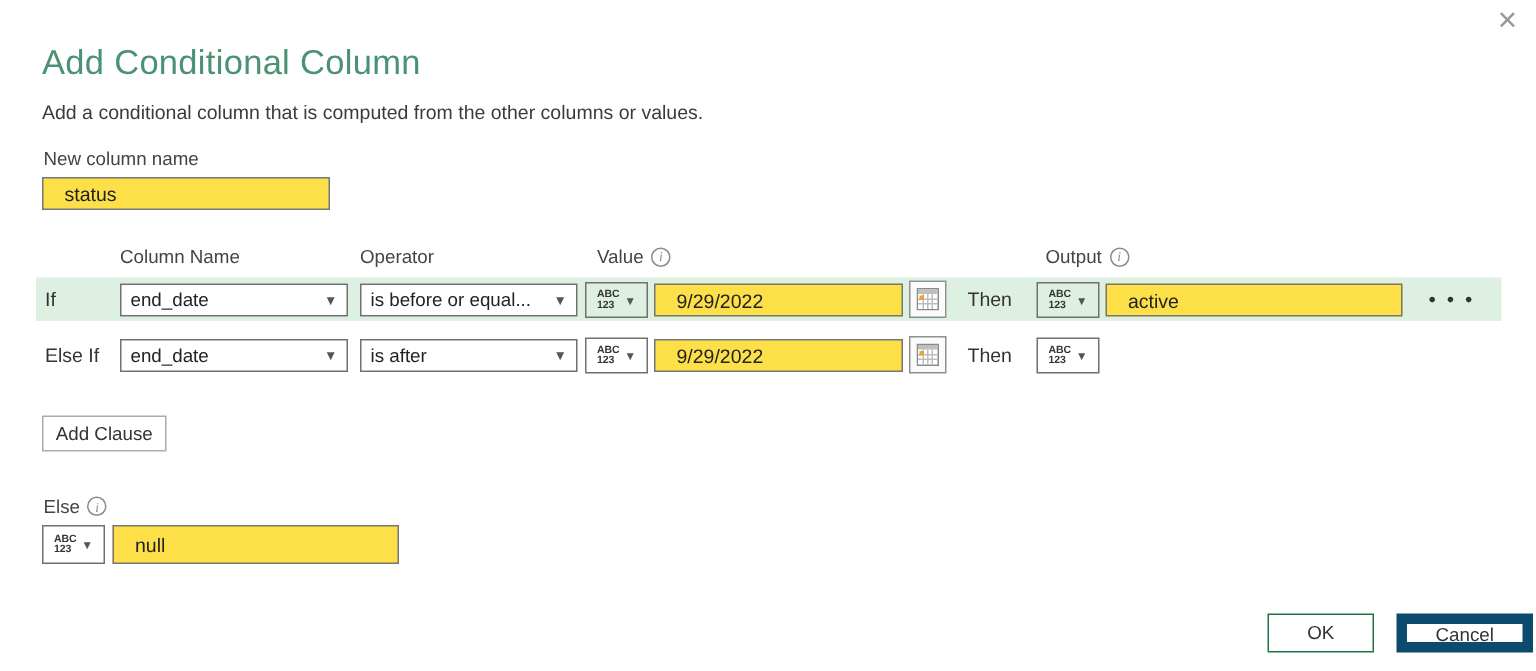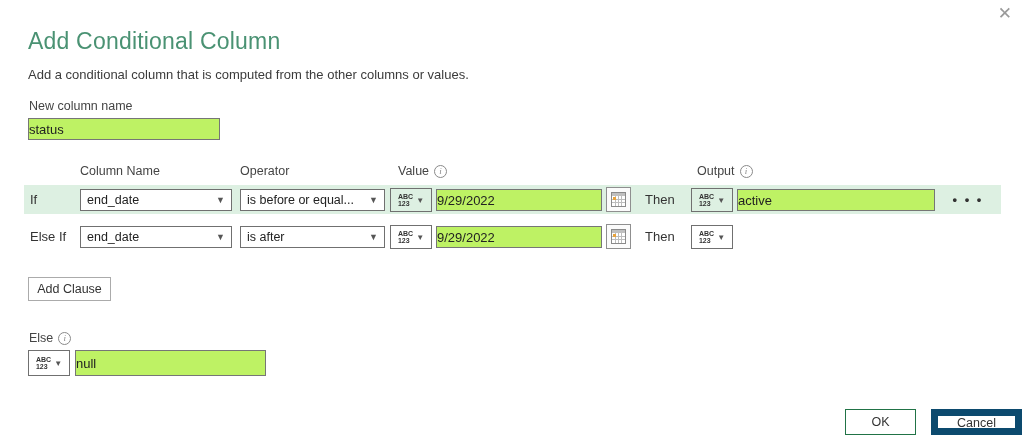--- a/index.html
+++ b/index.html
@@ -8,22 +8,22 @@
 
   #close-btn { position:absolute; top:5px; right:12px; font-size:17px; color:#9a9a9a;
     background:none; border:none; cursor:pointer; line-height:1; }
 
   #dialog-title { position:absolute; left:28px; top:28px; font-size:23px; font-weight:300;
     letter-spacing:.2px; }
   #dialog-subtitle { position:absolute; left:28px; top:67px; font-size:13px; color:#3b3b3b; }
 
   .field-label { font-size:12.5px; color:#444; }
   #new-col-label { position:absolute; left:29px; top:99px; }
-  input.txt { border:1px solid #767676; background:#bef264; font-size:13px; color:#222;
-    padding:0 0; font-family:"Liberation Sans", sans-serif; outline:none; }
+  input.txt { border:1px solid #767676; background:#fde047; font-size:13px; color:#222;
+    padding:0 14px; font-family:"Liberation Sans", sans-serif; outline:none; }
   #new-col-input { position:absolute; left:28px; top:118px; width:192px; height:22px; }
 
   .hdr { position:absolute; top:164px; font-size:12.5px; color:#444; display:flex; align-items:center; gap:5px; }
   .info-circle { display:inline-flex; width:13px; height:13px; border:1px solid #8a8a8a; border-radius:50%;
     color:#8a8a8a; font-size:9px; align-items:center; justify-content:center;
     font-family:"Liberation Serif", serif; font-style:italic; }
 
   .clause-row { position:absolute; left:24px; width:977px; height:29px; }
   .clause-row.highlight { background:#ddf0e2; }
   .kw { position:absolute; left:6px; top:0; height:29px; display:flex; align-items:center;
@@ -44,21 +44,21 @@
   .row-input { position:absolute; top:4px; height:22px; }
   .cal-btn { position:absolute; left:582px; top:2px; width:25px; height:25px; border:1px solid #8f8f8f;
     background:#fbfbfb; display:flex; align-items:center; justify-content:center; cursor:pointer; }
   .more-btn { position:absolute; left:924px; top:0; height:29px; width:40px; border:none; background:none;
     font-size:13px; font-weight:bold; color:#333; letter-spacing:2px; cursor:pointer; }
 
   #add-clause-btn { position:absolute; left:28px; top:277px; width:83px; height:24px;
     background:#fff; border:1px solid #ababab; font-size:12.5px; color:#333; cursor:pointer;
     font-family:"Liberation Sans", sans-serif; }
 
-  #else-label-wrap { position:absolute; left:29px; top:331px; display:flex; align-items:center; gap:5px; }
+  #else-label-wrap { position:absolute; left:29px; top:331px; display:flex; align-items:flex-start; gap:5px; }
   #else-type-btn { left:0; top:0; position:relative; }
   #else-row { position:absolute; left:28px; top:350px; display:flex; gap:5px; align-items:flex-start; }
   #else-type-btn { width:42px; height:26px; }
   #else-input { width:191px; height:26px; }
 
   .footer-btn { position:absolute; top:409px; height:26px; background:#fff; font-size:12.5px;
     color:#333; cursor:pointer; font-family:"Liberation Sans", sans-serif; }
   #ok-btn { left:845px; width:71px; border:1px solid #217346; }
   #cancel-btn { left:931px; width:91px; border:7px solid #0c4a6e; }
 

